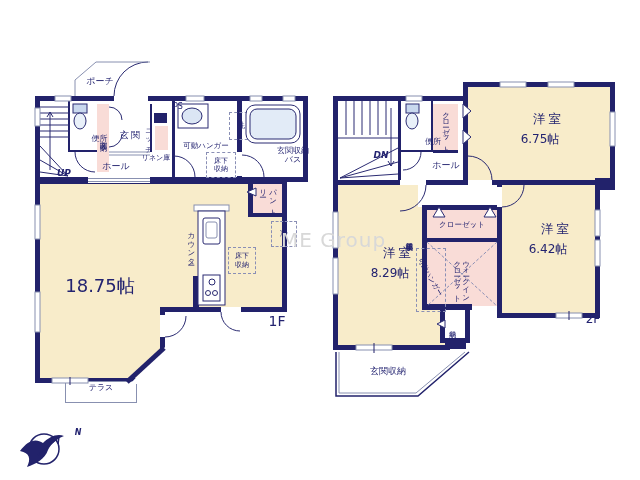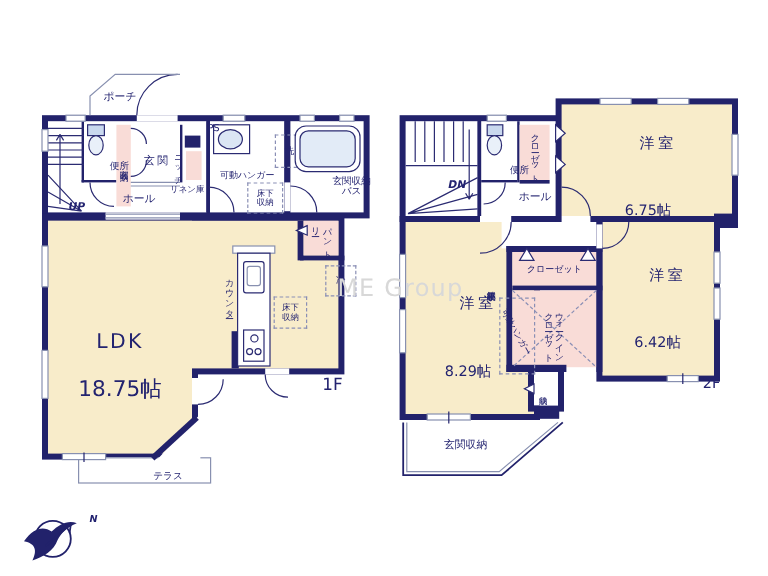--- a/index.html
+++ b/index.html
@@ -13,23 +13,23 @@
   .lbl{position:absolute;color:#232370;white-space:pre-line;line-height:1.18;text-align:center;}
   .v{writing-mode:vertical-rl;letter-spacing:1px;}
   .dash{position:absolute;border:1px dashed #8a8fb5;display:flex;align-items:center;justify-content:center;
         color:#232370;white-space:pre-line;line-height:1.2;text-align:center;}
   .it{font-style:italic;font-weight:bold;}
   .f7{font-size:7px;}  .f75{font-size:7.5px;} .f8{font-size:8px;margin-left:17px;} .f9{font-size:9px;}
   svg{position:absolute;left:0;top:0;pointer-events:none;}
   .watermark{position:absolute;left:281px;top:228px;font-size:20px;color:#d8d8d8;
              letter-spacing:1px;z-index:50;}
   .terrace{position:absolute;border:1px solid #8890b0;background:#fff;display:flex;
-           align-items:flex-end;justify-content:center;color:#232370;padding-left:39px;}
+           align-items:flex-start;justify-content:center;color:#232370;}
   .roomname{letter-spacing:3px;font-size:12.5px;text-align:right;}
-  .roomsize{font-size:12px;margin-top:36px;}
+  .roomsize{font-size:12px;}
 </style>
 </head>
 <body>
 
 <div id="canvas">
 
   <div class="w" style="left:35px;top:96px;width:273px;height:86px"></div>
   <div class="room wht" style="left:40px;top:101px;width:132px;height:76px"></div>
   <div class="w" style="left:172px;top:101px;width:3px;height:76px"></div>
   <div class="room wht" style="left:175px;top:101px;width:62px;height:76px"></div>
@@ -222,21 +222,20 @@
   <div class="lbl f8" style="left:68px;top:134px;width:29px">便所</div>
   <div class="lbl f9" style="left:112px;top:130px;width:38px;letter-spacing:2px">玄関</div>
   <div class="lbl f8" style="left:152px;top:102px;width:18px">PS</div>
   <div class="lbl f7 v" style="left:144px;top:124px;height:28px">ニッチ</div>
   <div class="lbl f7" style="left:138px;top:154px;width:36px">リネン庫</div>
   <div class="lbl f9" style="left:96px;top:161px;width:40px">ホール</div>
   <div class="lbl f75" style="left:174px;top:142px;width:64px">可動ハンガー</div>
   <div class="lbl f8" style="left:252px;top:146px;width:48px">玄関収納
 バス</div>
   <div class="lbl" style="left:58px;top:256px;width:84px">
-    <div style="font-size:17px;letter-spacing:2px">LDK</div>
     <div style="font-size:18px">18.75帖</div>
   </div>
   <div class="lbl f75 v" style="left:186px;top:220px;height:48px;letter-spacing:0">カウンター</div>
   <div class="lbl" style="left:264px;top:313px;width:26px;font-size:14px">1F</div>
 
   <div class="lbl f9 it" style="left:370px;top:150px;width:22px">DN</div>
   <div class="lbl f8" style="left:401px;top:137px;width:30px">便所</div>
   <div class="lbl f9" style="left:426px;top:160px;width:40px">ホール</div>
   <div class="lbl roomname" style="left:516px;top:112px;width:48px">洋室</div>
   <div class="lbl roomsize" style="left:514px;top:132px;width:52px">6.75帖</div>

